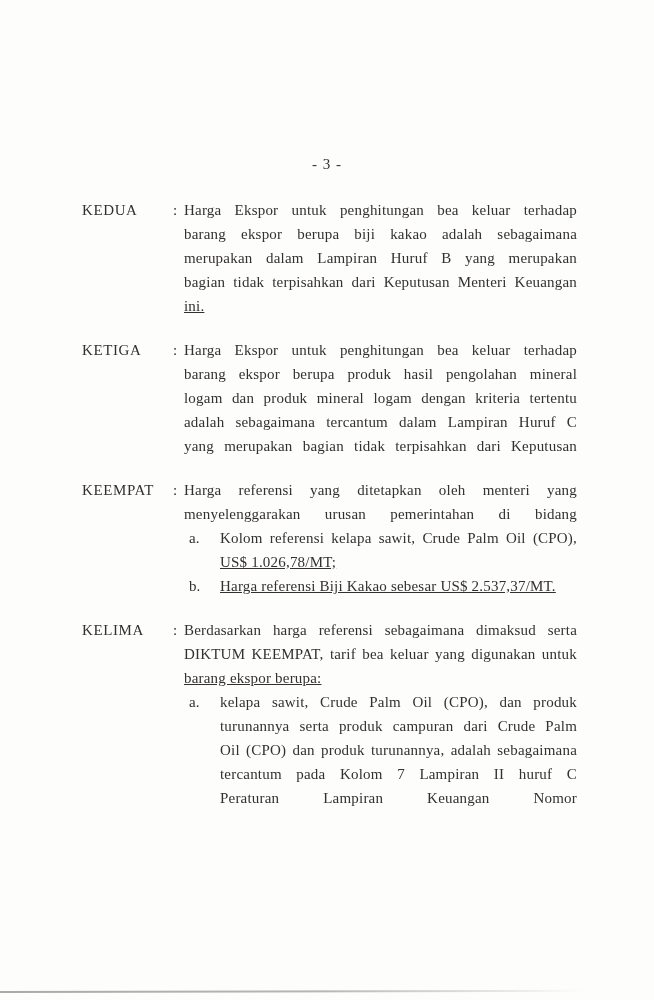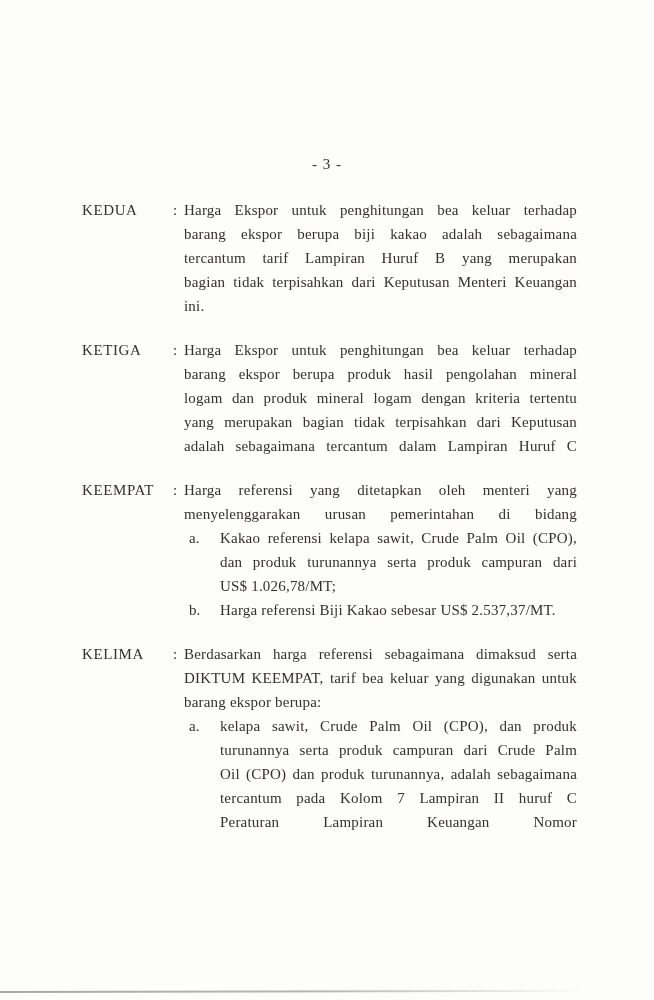--- a/index.html
+++ b/index.html
@@ -39,21 +39,21 @@
   .item {
     display: grid;
     grid-template-columns: 36px 1fr;
   }
   .marker { padding-left: 5px; }
   .ln {
     text-align: justify;
     text-align-last: justify;
     letter-spacing: 0.2px;
   }
-  .ln.no-stretch { text-align-last: left; }
+  .ln.no-stretch { text-align-last: left; text-decoration: underline; }
   .scan-line {
     position: absolute;
     left: 0;
     top: 991px;
     width: 585px;
     height: 2px;
     background: linear-gradient(to right, #a9a9a9 0%, #b6b6b6 55%, rgba(195,195,195,0) 100%);
     transform: rotate(-0.12deg);
     transform-origin: left center;
   }
@@ -66,57 +66,56 @@
 
   <div class="doc-body">
       <div class="section">
         <div class="sec-label">KEDUA</div>
         <div class="sec-colon">:</div>
         <div>
           <div class="para">
             <div>
               <div class="ln">Harga Ekspor untuk penghitungan bea keluar terhadap</div>
               <div class="ln">barang ekspor berupa biji kakao adalah sebagaimana</div>
-              <div class="ln">tercantum tarif Lampiran Huruf B yang merupakan</div>
+              <div class="ln">merupakan dalam Lampiran Huruf B yang merupakan</div>
               <div class="ln">bagian tidak terpisahkan dari Keputusan Menteri Keuangan</div>
               <div class="ln no-stretch">ini.</div>
             </div>
           </div>
         </div>
       </div>
       <div class="section">
         <div class="sec-label">KETIGA</div>
         <div class="sec-colon">:</div>
         <div>
           <div class="para">
             <div>
               <div class="ln">Harga Ekspor untuk penghitungan bea keluar terhadap</div>
               <div class="ln">barang ekspor berupa produk hasil pengolahan mineral</div>
               <div class="ln">logam dan produk mineral logam dengan kriteria tertentu</div>
+              <div class="ln">adalah sebagaimana tercantum dalam Lampiran Huruf C</div>
               <div class="ln">yang merupakan bagian tidak terpisahkan dari Keputusan</div>
-              <div class="ln">adalah sebagaimana tercantum dalam Lampiran Huruf C</div>
             </div>
           </div>
         </div>
       </div>
       <div class="section">
         <div class="sec-label">KEEMPAT</div>
         <div class="sec-colon">:</div>
         <div>
           <div class="para">
             <div>
               <div class="ln">Harga referensi yang ditetapkan oleh menteri yang</div>
               <div class="ln">menyelenggarakan urusan pemerintahan di bidang</div>
             </div>
           </div>
           <div class="item">
             <div class="marker">a.</div>
             <div>
-              <div class="ln">Kakao referensi kelapa sawit, Crude Palm Oil (CPO),</div>
-              <div class="ln">dan produk turunannya serta produk campuran dari</div>
+              <div class="ln">Kolom referensi kelapa sawit, Crude Palm Oil (CPO),</div>
               <div class="ln no-stretch">US$ 1.026,78/MT;</div>
             </div>
           </div>
           <div class="item">
             <div class="marker">b.</div>
             <div>
               <div class="ln no-stretch">Harga referensi Biji Kakao sebesar US$ 2.537,37/MT.</div>
             </div>
           </div>
         </div>

